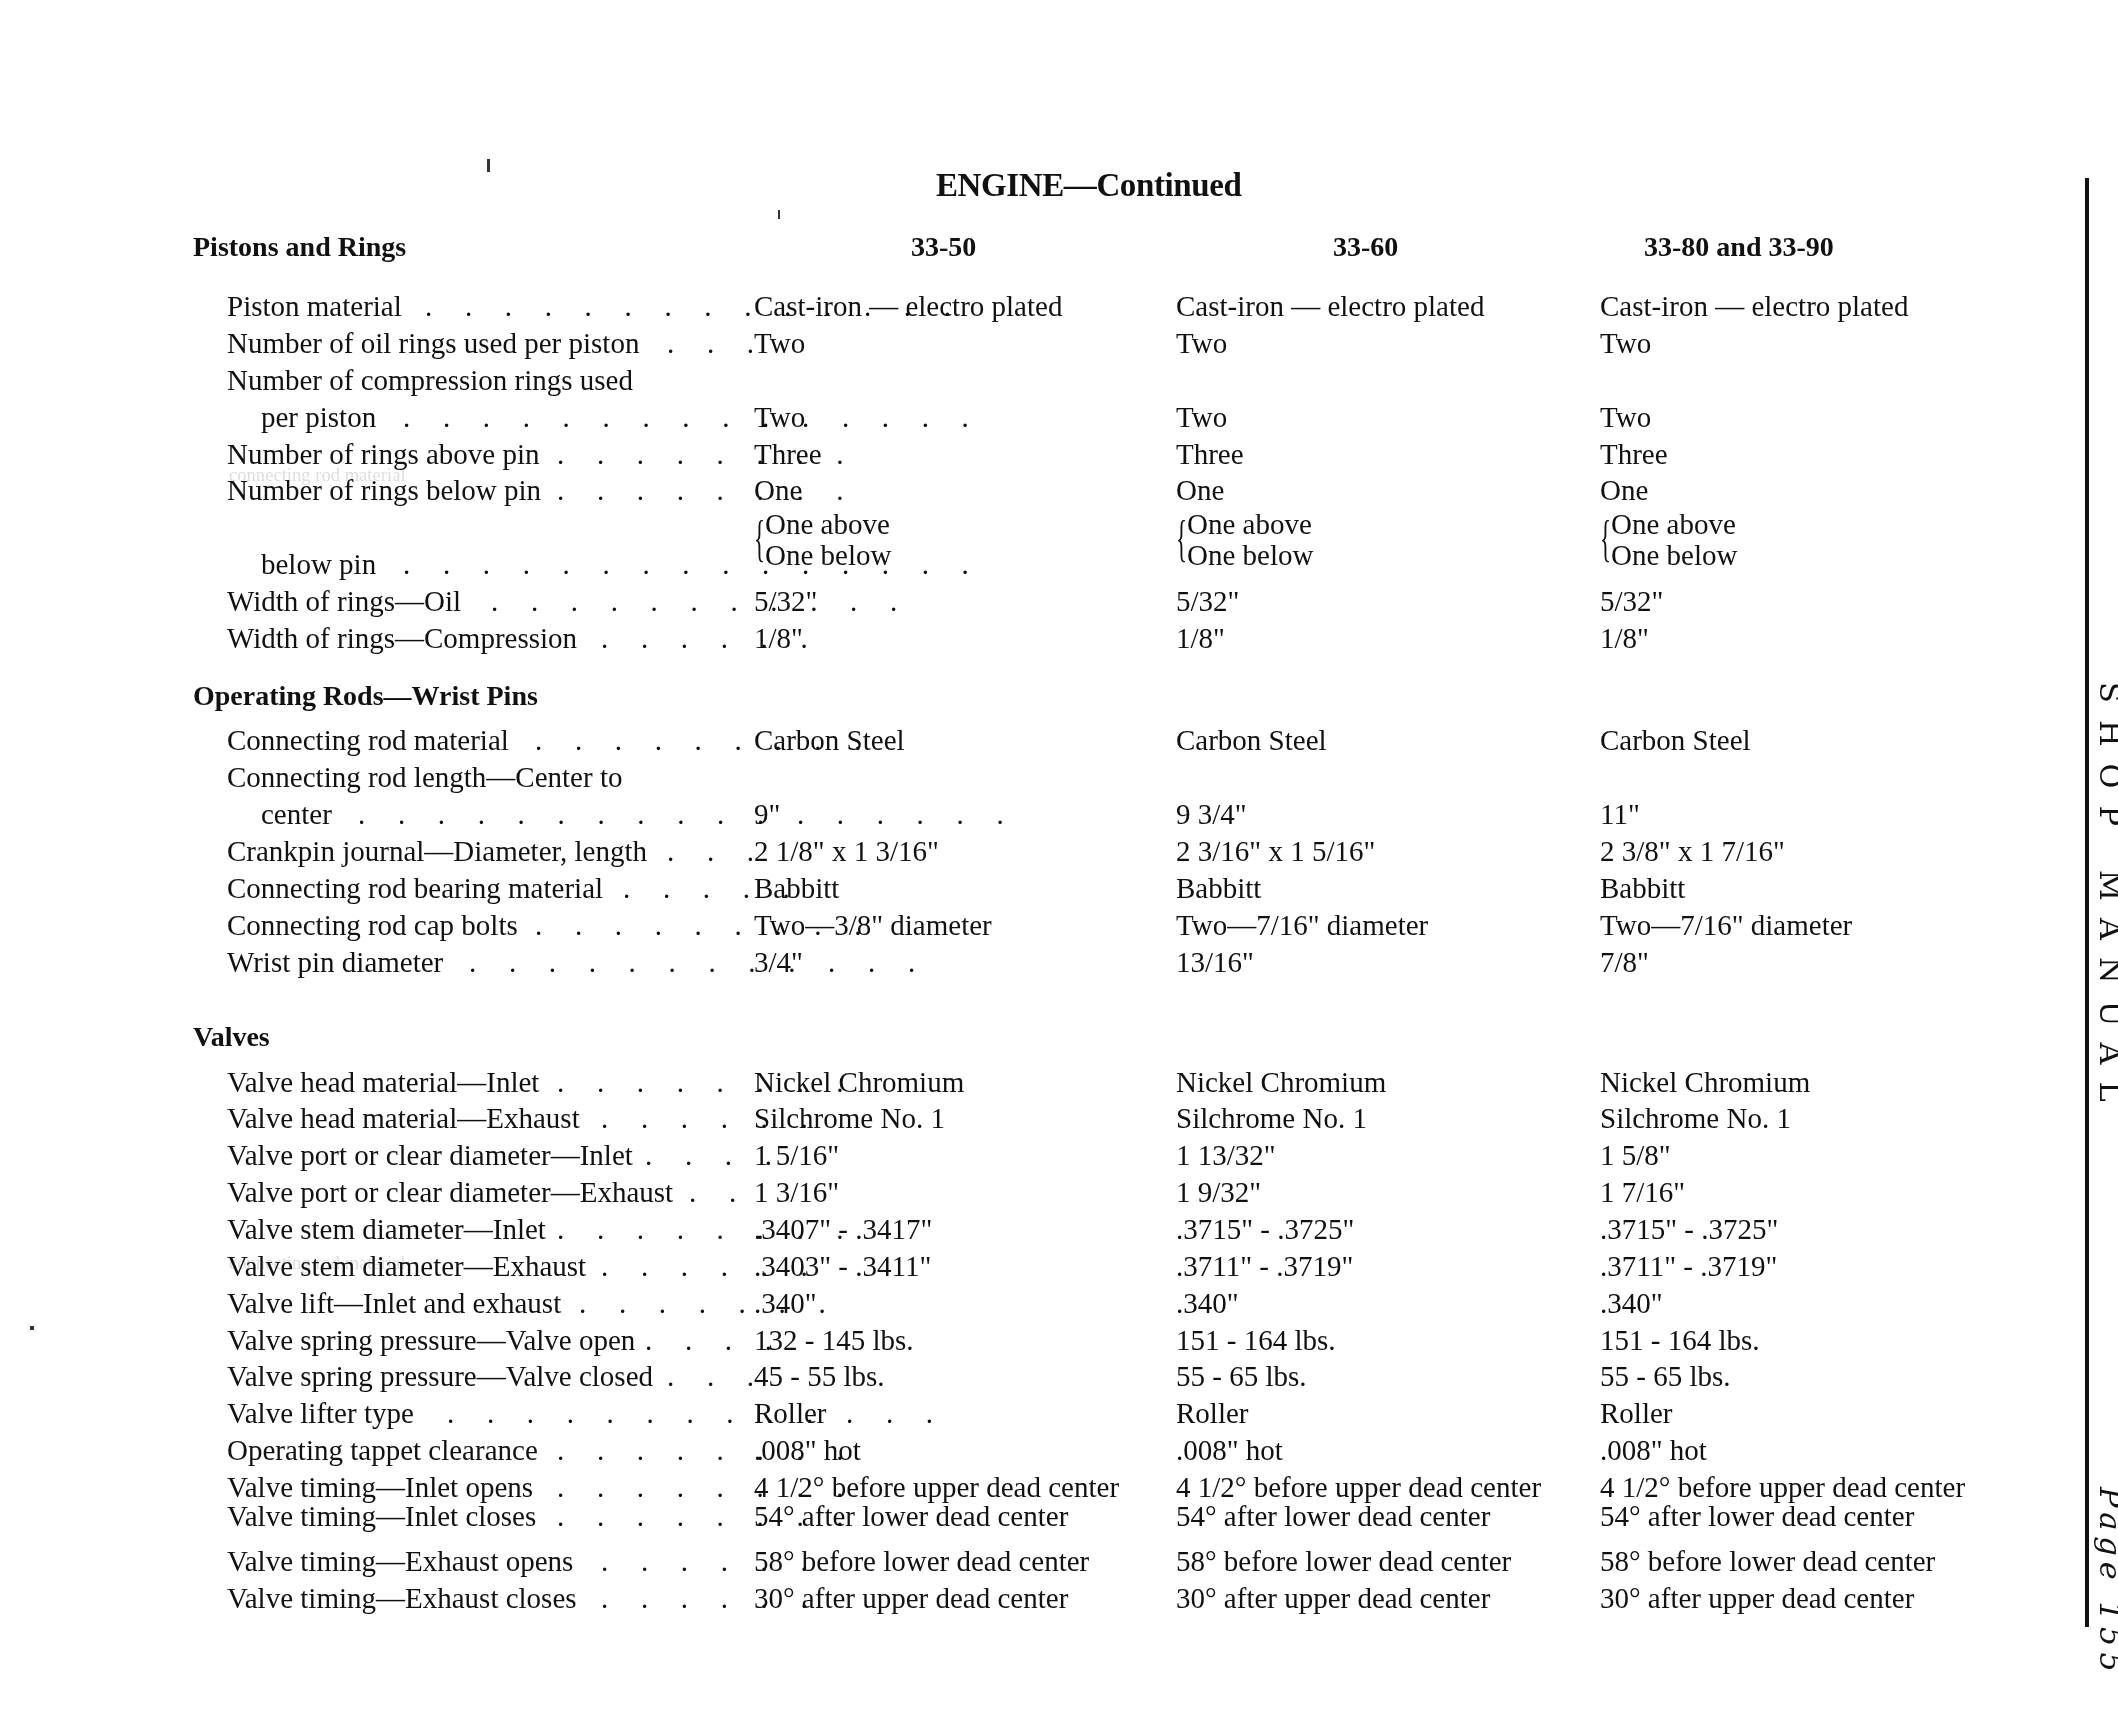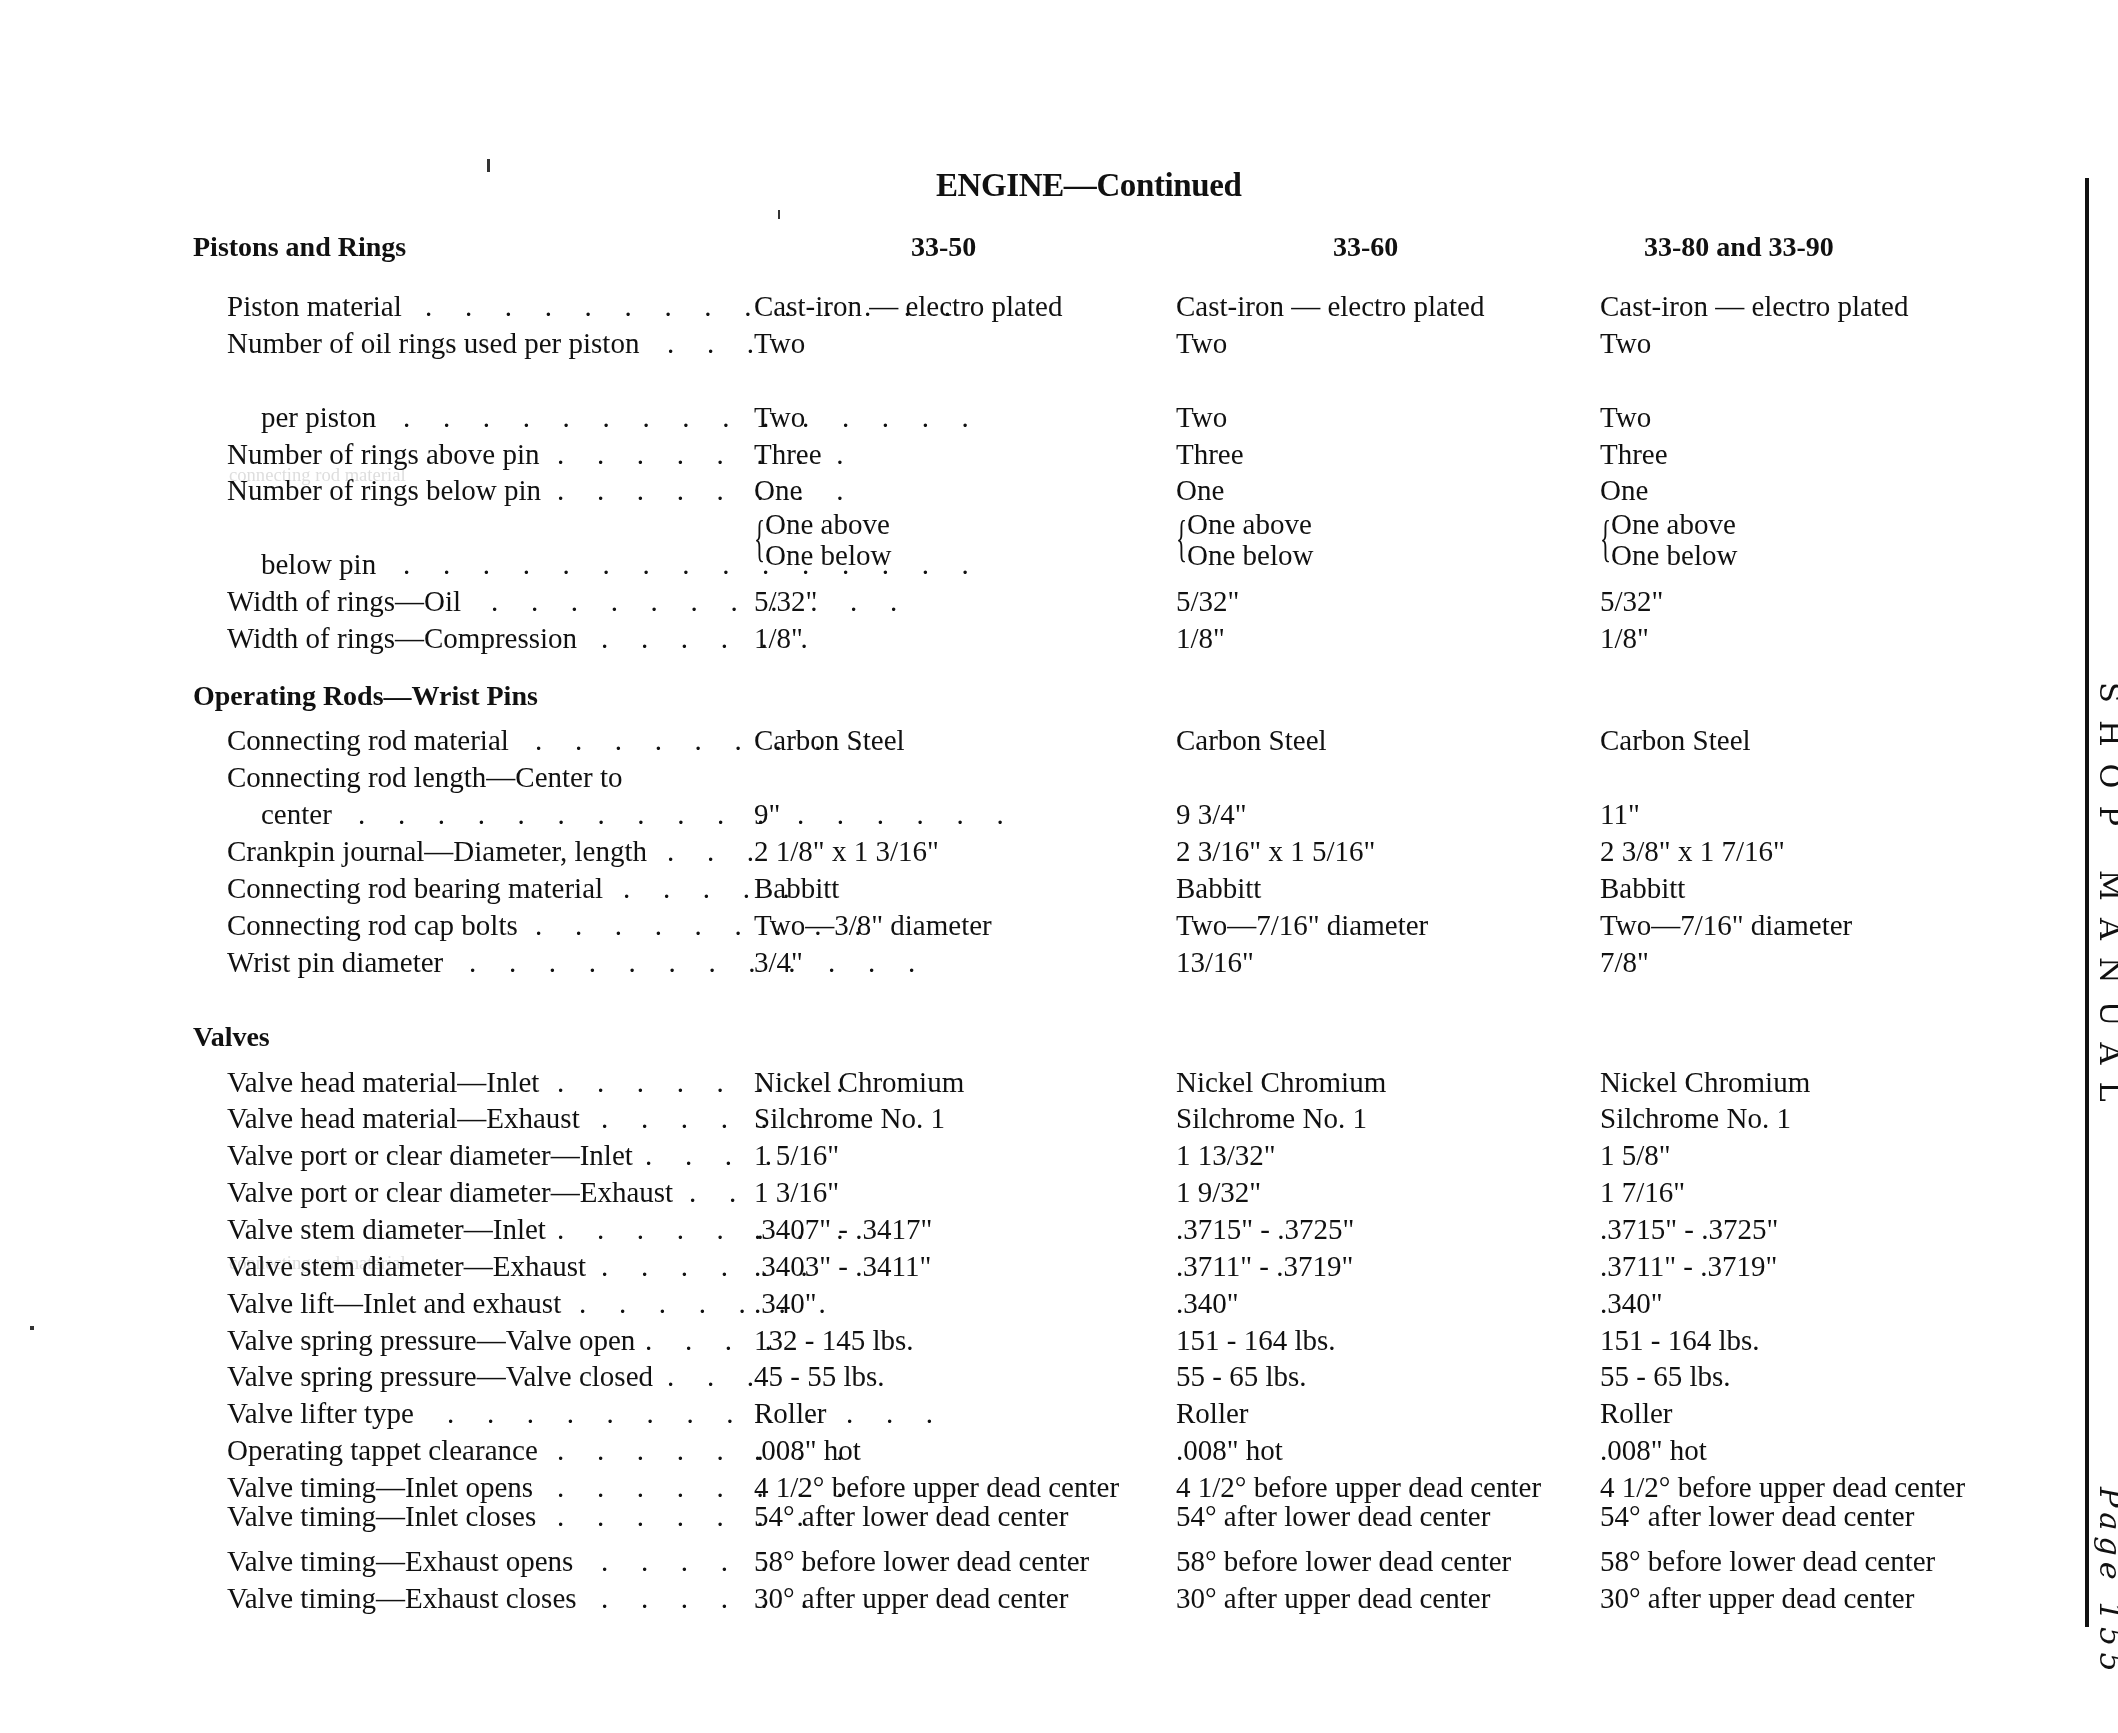--- a/index.html
+++ b/index.html
@@ -68,20 +68,21 @@
       <span class="dots" style="left: 425px; top: 0px; letter-spacing: 12.7px;">. . . . . . . . . . . . . .</span>
     </div>
     <div class="row" style="top: 325px;">
       <span class="label">Number of oil rings used per piston</span>
       <span class="cell c1" style="top: 0px;">Two</span>
       <span class="cell c2" style="top: 0px;">Two</span>
       <span class="cell c3" style="top: 0px;">Two</span>
       <span class="dots" style="left: 667px; top: 0px; letter-spacing: 12.7px;">. . .</span>
     </div>
     <div class="row" style="top: 362px;">
+      <span class="label">Number of compression rings used</span>
       <span class="label cont" style="top: 37px;">per piston</span>
       <span class="cell c1" style="top: 37px;">Two</span>
       <span class="cell c2" style="top: 37px;">Two</span>
       <span class="cell c3" style="top: 37px;">Two</span>
       <span class="dots" style="left: 403px; top: 37px; letter-spacing: 12.7px;">. . . . . . . . . . . . . . .</span>
     </div>
     <div class="row" style="top: 436px;">
       <span class="label">Number of rings above pin</span>
       <span class="cell c1" style="top: 0px;">Three</span>
       <span class="cell c2" style="top: 0px;">Three</span>

